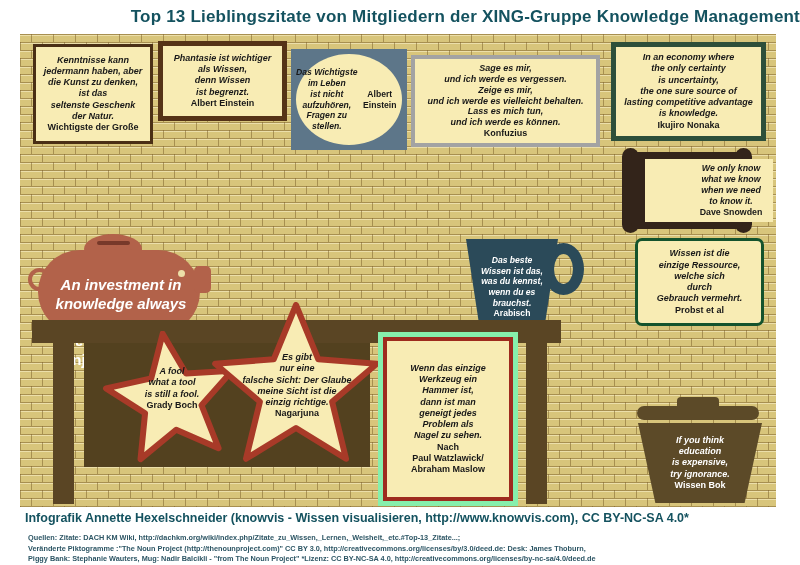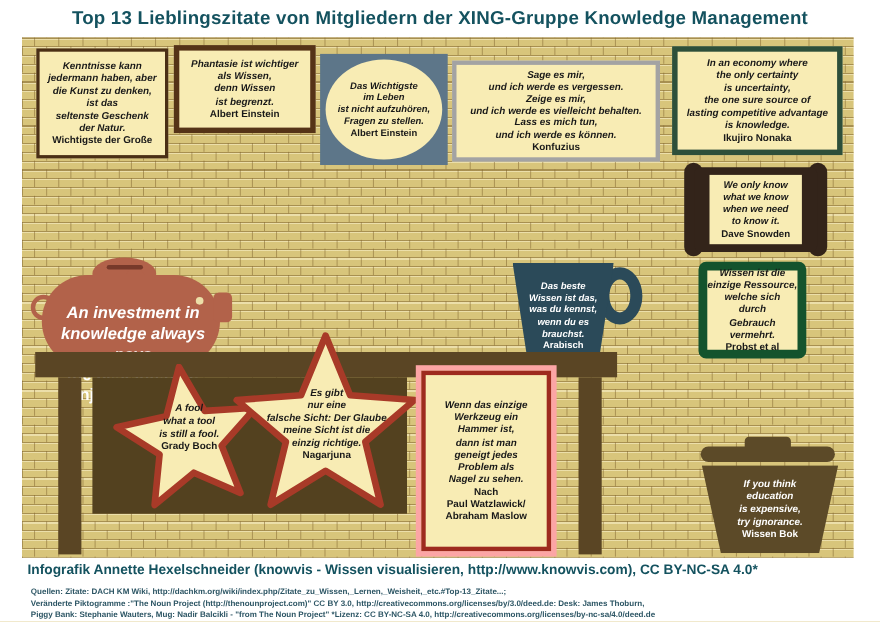--- a/index.html
+++ b/index.html
@@ -10,45 +10,45 @@
   #wall{position:absolute;left:20px;top:34px;width:756px;height:473px;
     background-color:#d8c57b;
     background-image:
       conic-gradient(from 180deg at 1px 8px, rgba(128,100,46,.55) 0 90deg, transparent 90deg),
       conic-gradient(from 270deg at 1px 8px, rgba(128,100,46,.55) 0 90deg, transparent 90deg),
       repeating-linear-gradient(to bottom, rgba(128,100,46,.55) 0 1px, rgba(255,248,216,.5) 1px 2px, transparent 2px 8px);
     background-size:22px 16px,22px 16px,auto;
     background-position:0 0,11px 0,0 0;
   }
 
-  #title{position:absolute;left:0;top:7px;width:800px;text-align:center;
+  #title{position:absolute;left:0;top:7px;width:800px;text-align:right;
     font-size:17px;font-weight:bold;color:#14525f;letter-spacing:.2px;}
 
   .q{font-weight:bold;font-style:italic;color:#181818;white-space:pre-line;text-align:center;}
   .a{font-weight:bold;font-style:normal;color:#181818;white-space:pre-line;text-align:center;}
   .box{position:absolute;display:flex;flex-direction:column;justify-content:center;align-items:center;box-sizing:border-box;}
   .cream{background:#f8ecb4;}
 
   #q-friedrich{left:33px;top:44px;width:120px;height:100px;border:3px solid #4a2f15;font-size:9px;line-height:1.23;}
   #q-einstein1{left:158px;top:41px;width:129px;height:80px;border:5px solid #553317;font-size:9px;line-height:1.25;}
 
   #panel-einstein2{left:291px;top:49px;width:116px;height:101px;background:#5d7689;position:absolute;}
   #oval-einstein2{position:absolute;left:5px;top:5px;width:106px;height:91px;border-radius:50%;
-    display:flex;flex-direction:column;justify-content:center;align-items:center;font-size:8.6px;line-height:1.25;}
+    display:flex;flex-direction:row;justify-content:center;align-items:center;font-size:8.6px;line-height:1.25;}
 
   #q-konfuzius{left:411px;top:55px;width:189px;height:92px;border:4px solid #a3a3a3;font-size:9px;line-height:1.22;}
   #q-nonaka{left:611px;top:42px;width:155px;height:99px;border:5px solid #2d4f3a;font-size:9px;line-height:1.25;}
 
   
   #scroll{position:absolute;left:622px;top:148px;width:130px;height:85px;}
   #scroll .mid{position:absolute;left:9px;top:4px;width:112px;height:77px;background:#33241a;border-radius:6px;}
   #scroll .rod{position:absolute;width:17px;height:85px;background:#33241a;border-radius:9px;top:0;}
   #scroll .rod.l{left:0;} #scroll .rod.r{right:0;}
   #scroll .inner{position:absolute;left:23px;top:11px;width:84px;height:63px;background:#f8ecb4;
-    display:flex;flex-direction:column;justify-content:center;align-items:center;font-size:8.8px;line-height:1.25;}
+    display:flex;flex-direction:column;justify-content:center;align-items:center;font-size:8.8px;line-height:1.25;padding-left:44px;}
 
   
   #pig{position:absolute;left:28px;top:230px;width:184px;height:104px;}
   .pigpart{position:absolute;background:#b2624a;}
   #pig .body{left:10px;top:20px;width:162px;height:84px;border-radius:44px;}
   #pig .bump{left:56px;top:4px;width:58px;height:30px;border-radius:50%;}
   #pig .slot{left:69px;top:11px;width:33px;height:4px;background:#77392a;border-radius:2px;position:absolute;}
   #pig .ear{left:82px;top:6px;width:26px;height:24px;clip-path:polygon(0 100%,45% 0,100% 85%);}
   #pig .snout{left:166px;top:36px;width:17px;height:27px;border-radius:5px;}
   #pig .tail{left:0;top:38px;width:15px;height:15px;background:transparent;border:4px solid #b2624a;border-radius:50%;position:absolute;}
@@ -57,36 +57,36 @@
   #pig .text .q,#pig .text .a{color:#fff;}
 
   
   #mug{position:absolute;left:466px;top:227px;width:122px;height:97px;}
   #mug .handle{position:absolute;left:77px;top:16px;width:41px;height:52px;border:11px solid #2b4a59;border-radius:50%;box-sizing:border-box;}
   #mug .bodyshape{position:absolute;left:0;top:12px;width:92px;height:96px;background:#2b4a59;
     clip-path:polygon(0 0,100% 0,84% 100%,16% 100%);
     display:flex;flex-direction:column;justify-content:center;align-items:center;}
   #mug .q,#mug .a{color:#fff;font-size:8.6px;line-height:1.25;}
 
-  #q-probst{left:635px;top:238px;width:98px;height:88px;border:8px solid #14532d;border-radius:7px;font-size:9px;line-height:1.25;align-items:center;}
+  #q-probst{left:635px;top:238px;width:129px;height:88px;border:3px solid #14532d;border-radius:7px;font-size:9px;line-height:1.25;align-items:center;}
 
   
   .wood{position:absolute;background:#5a4524;}
   #desk-top{left:32px;top:320px;width:529px;height:23px;}
   #desk-leg-l{left:53px;top:343px;width:21px;height:161px;}
   #desk-leg-r{left:526px;top:343px;width:21px;height:161px;}
   #desk-panel{left:84px;top:343px;width:286px;height:124px;background:#53411f;}
 
   .starsvg{position:absolute;}
   .startext{position:absolute;display:flex;flex-direction:column;justify-content:center;align-items:center;}
   #star1-text{left:110px;top:366px;width:124px;font-size:9px;line-height:1.25;}
   #star2-text{left:211px;top:352px;width:172px;font-size:9px;line-height:1.25;}
 
   
-  #q-watz{position:absolute;left:378px;top:332px;width:128px;height:174px;background:#fca5a5;padding:5px;box-sizing:border-box;}
+  #q-watz{position:absolute;left:378px;top:332px;width:140px;height:174px;background:#86efac;padding:5px;box-sizing:border-box;}
   #q-watz .frame{width:100%;height:100%;border:4px solid #9e2b1e;box-sizing:border-box;background:#f8ecb4;
     display:flex;flex-direction:column;justify-content:center;align-items:center;font-size:9px;line-height:1.25;}
 
   
   #trash{position:absolute;left:636px;top:397px;width:142px;height:107px;}
   #trash .handle{position:absolute;left:41px;top:0;width:42px;height:12px;background:#5c4a28;border-radius:4px 4px 0 0;}
   #trash .lid{position:absolute;left:1px;top:9px;width:122px;height:14px;background:#5c4a28;border-radius:7px;}
   #trash .can{position:absolute;left:2px;top:26px;width:124px;height:80px;background:#5c4a28;
     clip-path:polygon(0 0,100% 0,86% 100%,14% 100%);
     display:flex;flex-direction:column;justify-content:center;align-items:center;}

